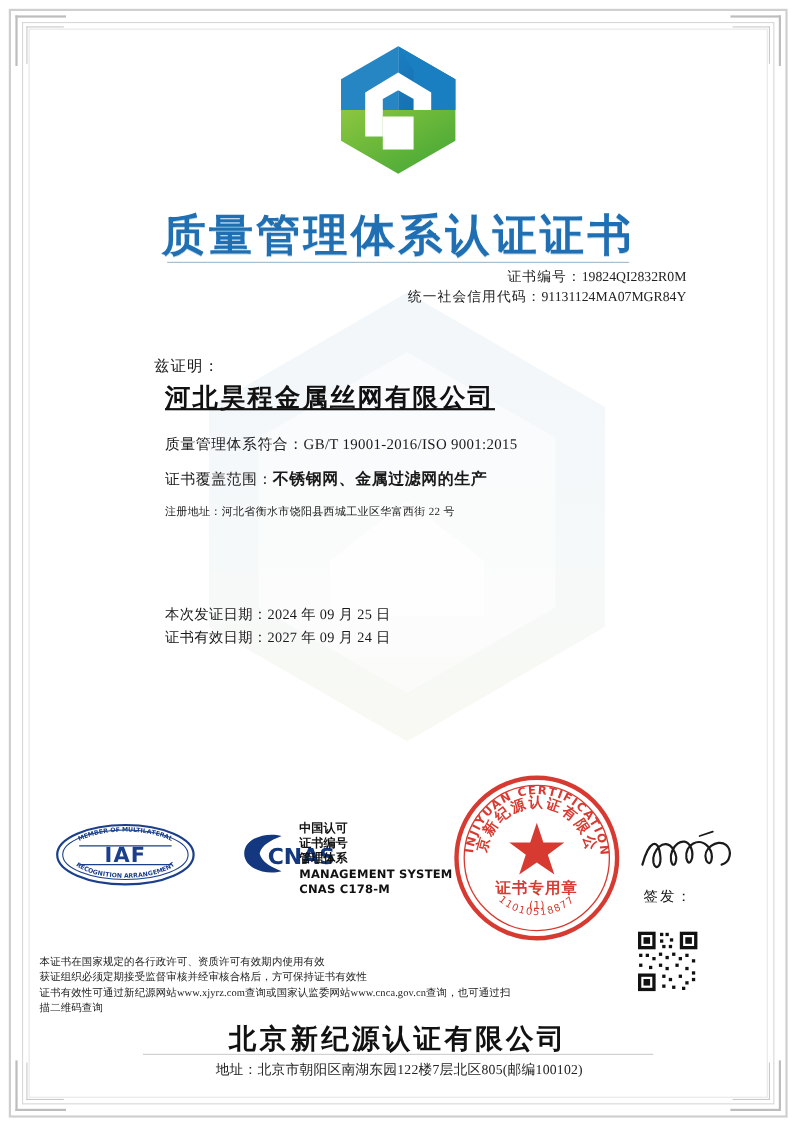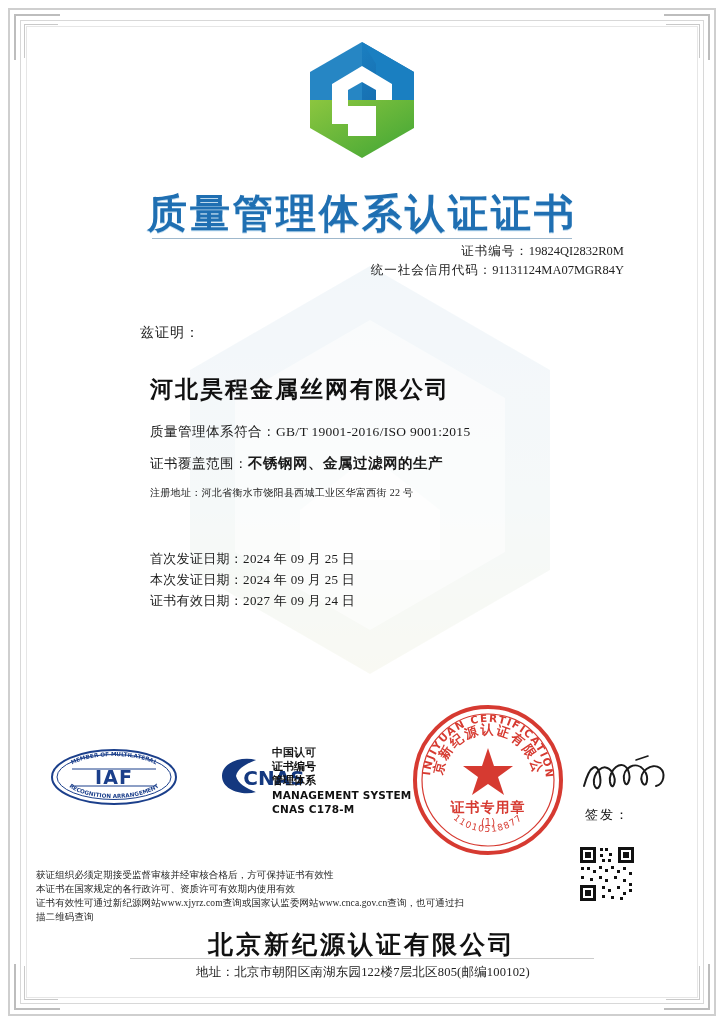--- a/index.html
+++ b/index.html
@@ -128,29 +128,30 @@
   .body-block {
     position: absolute;
     left: 140px;
     top: 324px;
     width: 470px;
     color: #1a1a1a;
   }
   .lead {
     font-size: 14px;
     letter-spacing: 1px;
-    margin-bottom: 32px;
+    margin-bottom: 4px;
   }
   .company {
     font-size: 23px;
     font-weight: bold;
     letter-spacing: 2px;
     margin-left: 10px;
     margin-bottom: 18px;
     color: #111;
+    text-decoration: underline;
   }
   .row {
     font-size: 13.5px;
     margin-left: 10px;
     margin-bottom: 13px;
     letter-spacing: .5px;
   }
   .row .bold {
     font-weight: bold;
     font-size: 14.5px;
@@ -355,23 +356,20 @@
     </div>
     <div class="row">
       <span>证书覆盖范围：</span><span class="bold">不锈钢网、金属过滤网的生产</span>
     </div>
     <div class="addr-row">
       <span>注册地址：</span><span>河北省衡水市饶阳县西城工业区华富西街 22 号</span>
     </div>
   </div>
 
   <div class="dates">
-    <div>
-      <span>首次发证日期：</span><span>2024 年 09 月 25 日</span>
-    </div>
     <div>
       <span>本次发证日期：</span><span>2024 年 09 月 25 日</span>
     </div>
     <div>
       <span>证书有效日期：</span><span>2027 年 09 月 24 日</span>
     </div>
   </div>
 
   <div class="marks">
     <svg class="iaf" viewBox="0 0 128 58">
@@ -470,22 +468,22 @@
       <rect x="39" y="41" width="3" height="3"></rect>
         <rect x="45" y="47" width="3" height="3"></rect>
         <rect x="51" y="44" width="3" height="3"></rect>
       <rect x="24" y="50" width="3" height="3"></rect>
         <rect x="33" y="51" width="3" height="3"></rect>
         <rect x="42" y="52" width="3" height="3"></rect>
     </g>
   </svg>
 
   <div class="notes">
+    <div>本证书在国家规定的各行政许可、资质许可有效期内使用有效</div>
     <div>获证组织必须定期接受监督审核并经审核合格后，方可保持证书有效性</div>
-    <div>本证书在国家规定的各行政许可、资质许可有效期内使用有效</div>
     <div>证书有效性可通过新纪源网站www.xjyrz.com查询或国家认监委网站www.cnca.gov.cn查询，也可通过扫描二维码查询</div>
   </div>
 
   <div class="footer-name">北京新纪源认证有限公司</div>
   <div class="footer-rule"></div>
   <div class="footer-addr">地址：北京市朝阳区南湖东园122楼7层北区805(邮编100102)</div>
 
 </div>
 
 </body></html>

